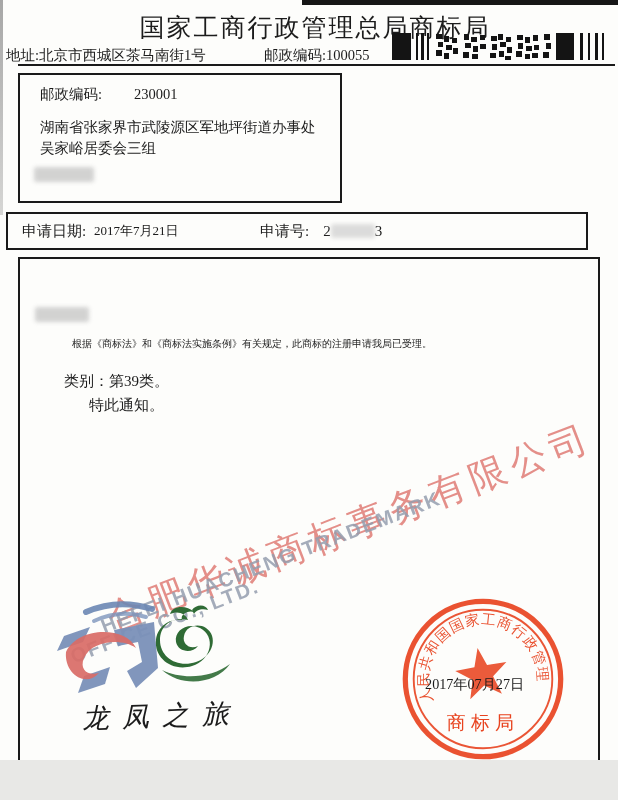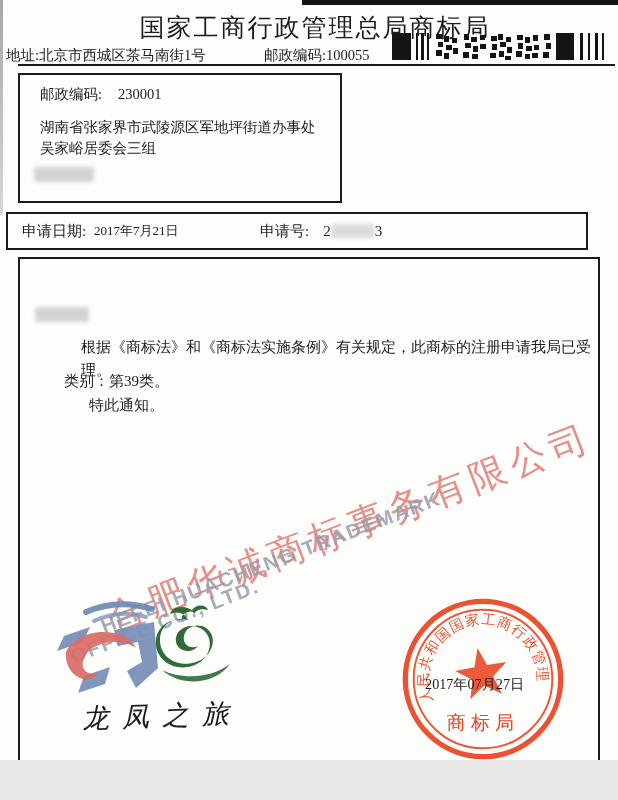--- a/index.html
+++ b/index.html
@@ -22,21 +22,21 @@
     font-size:25px;letter-spacing:2px;font-weight:400;}
   .hdr-address{position:absolute;left:6px;top:46px;font-size:14.5px;}
   .hdr-postal{position:absolute;left:264px;top:46px;font-size:14.5px;}
   .barcode{position:absolute;left:392px;top:32px;width:222px;height:30px;}
   .hdr-rule{position:absolute;left:18px;top:64px;width:597px;height:2px;background:#1a1a1a;
     box-shadow:0 3px 0 -1px #555;}
   
   .box{position:absolute;border:2px solid #1a1a1a;background:transparent;}
   .recipient-box{left:18px;top:73px;width:320px;height:126px;}
   .recipient-postal{position:absolute;left:20px;top:10px;font-size:14.5px;}
-  .recipient-postal .val{margin-left:16px;}
+  .recipient-postal .val{margin-left:32px;}
   .recipient-address{position:absolute;left:20px;top:42px;width:280px;font-size:14.5px;line-height:1.42;}
   .redact{position:absolute;background:#bcbcbc;border-radius:2px;filter:blur(2px);opacity:.65;}
   .recipient-redact{left:14px;top:92px;width:60px;height:15px;}
   .doc-box{left:352px;top:73px;width:246px;height:126px;}
   .doc-label{position:absolute;left:18px;top:20px;font-size:15px;}
   .doc-number{position:absolute;left:46px;top:62px;font-size:15px;letter-spacing:.5px;white-space:nowrap;}
   .blur-gap{display:inline-block;vertical-align:-2px;height:14px;background:#c6c6c6;
     filter:blur(2px);opacity:.6;border-radius:2px;}
   .doc-blur{width:32px;}
   .appno-blur{width:44px;}
@@ -44,21 +44,21 @@
   .date-box{left:6px;top:212px;width:578px;height:34px;}
   .date-label{position:absolute;left:14px;top:8px;font-size:15px;}
   .date-value{position:absolute;left:86px;top:8px;font-size:13px;}
   .appno{position:absolute;left:252px;top:8px;font-size:15px;white-space:nowrap;}
   .appno .lbl{margin-right:14px;}
   
   .main-box{left:18px;top:257px;width:578px;height:532px;}
   .notice-title{position:absolute;left:0;top:17px;width:100%;text-align:center;
     font-size:19px;letter-spacing:2px;}
   .notice-redact{left:15px;top:48px;width:54px;height:15px;}
-  .notice-body{position:absolute;left:61px;top:77px;width:510px;font-size:15px;line-height:1.5;}
+  .notice-body{position:absolute;left:52px;top:77px;width:510px;font-size:10px;line-height:1.5;}
   .notice-category{position:absolute;left:44px;top:107px;font-size:15px;margin-top:6px;}
   .notice-closing{position:absolute;left:44px;top:137px;font-size:15px;margin-left:25px;}
   
   .wm{position:absolute;white-space:nowrap;transform:rotate(-21deg);pointer-events:none;z-index:1;}
   .wm-cn{left:88px;top:503px;width:524px;text-align:center;
     font-size:37px;letter-spacing:6px;color:rgba(221,112,105,.78);font-weight:400;}
   .wm-en1{left:61px;top:551px;width:420px;text-align:center;
     font-family:"Liberation Sans","DejaVu Sans",sans-serif;font-weight:700;
     font-size:20px;letter-spacing:2px;color:rgba(148,158,174,.85);}
   .wm-en2{left:50px;top:610px;width:230px;text-align:center;

